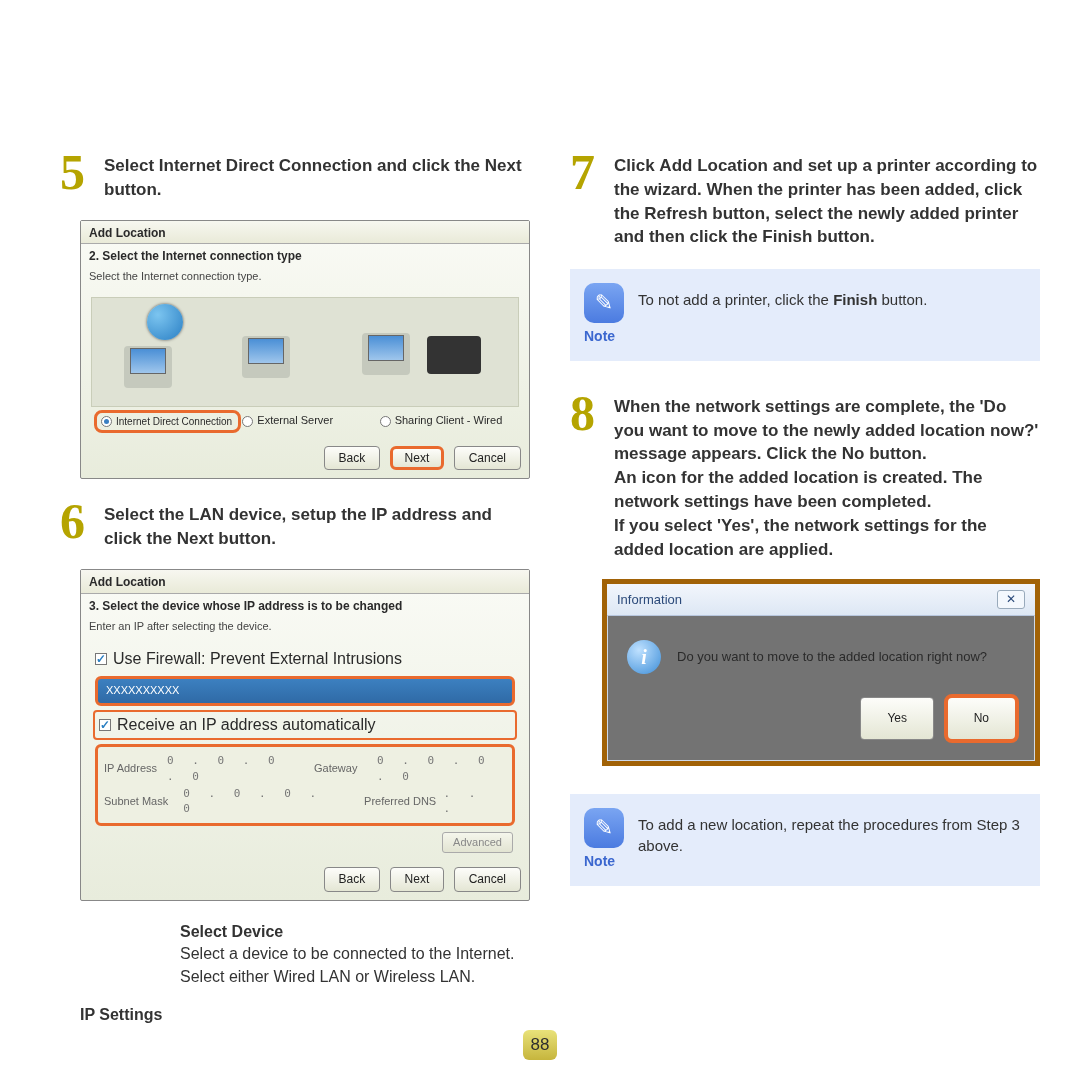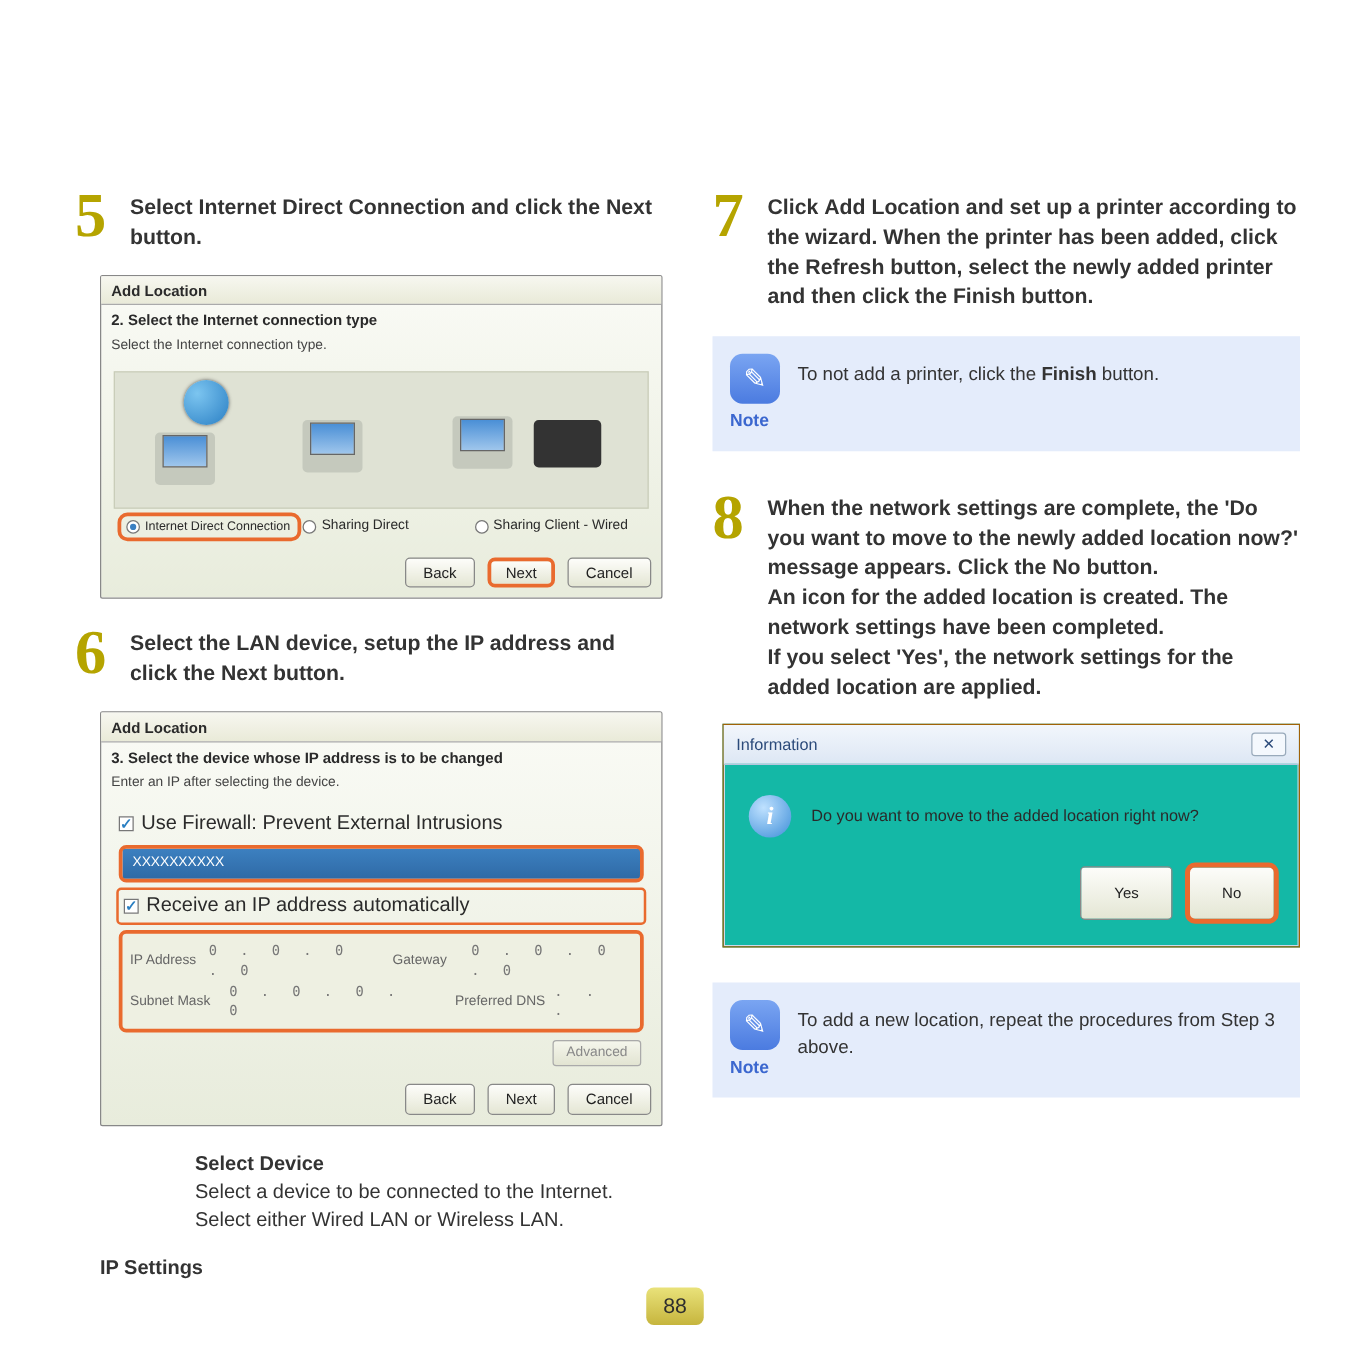--- a/index.html
+++ b/index.html
@@ -101,22 +101,22 @@
   .note .ic{
     width:40px;height:40px;border-radius:10px;
     background:linear-gradient(#7aa5f2,#4b7be0); color:#fff;
     display:flex;align-items:center;justify-content:center;font-size:22px;
   }
   .note .lbl{color:#3b67cf;font-weight:bold;margin-top:4px;font-size:14px}
   .note .txt{flex:1;padding-top:6px}
 
   
   .dialog{
-    margin-left:8px; border:1px solid #a16207;
-    background:#14b8a6; font-size:13px; color:#2a2a2a;
+    margin-left:32px; border:5px solid #a16207;
+    background:#737373; font-size:13px; color:#2a2a2a;
     box-shadow:0 0 0 1px #cfd9e8 inset;
   }
   .dlg-title{
     display:flex;justify-content:space-between;align-items:center;
     background:linear-gradient(#f2f6fc,#dde7f4);
     padding:6px 10px;border-bottom:1px solid #b7c6dd;color:#2b4a7a;
   }
   .dlg-x{border:1px solid #9ab;padding:0 8px;border-radius:3px;background:#f4f8fd;font-size:12px}
   .dlg-body{padding:24px 20px 20px 20px;display:flex;gap:16px;align-items:center}
   .info-ic{
@@ -124,21 +124,21 @@
     background:radial-gradient(circle at 35% 30%, #bfe1ff, #3d8ed8);
     color:#fff;display:flex;align-items:center;justify-content:center;font-weight:bold;font-style:italic;font-family:serif;font-size:20px;
   }
   .dlg-btns{text-align:right;padding:0 16px 18px}
   .dlg-btns .winbtn{padding:12px 26px}
   .dlg-btns .winbtn.hot{border:4px solid #e96a2e;border-radius:8px}
 
   .pagenum{
     position:absolute; left:50%; bottom:20px; transform:translateX(-50%);
     background:linear-gradient(#e9e27a,#c6b53d); color:#2e2e2e;
-    width:46px;height:30px;border-radius:6px;
+    width:34px;height:30px;border-radius:6px;
     display:flex;align-items:center;justify-content:center;font-size:17px;
   }
 </style>
 </head>
 <body>
 
 <div class="page">
 
   <div class="col">
 
@@ -161,21 +161,21 @@
           <div class="node mon n3"></div>
           <div class="node n4"></div>
         </div>
         <div class="netopts">
           <div class="netopt hot">
             <span class="radio on"></span>
             <span style="font-size:10px;line-height:1.1">Internet Direct Connection</span>
           </div>
           <div class="netopt">
             <span class="radio"></span>
-            <span>Sharing Direct</span>
+            <span>External Server</span>
           </div>
           <div class="netopt">
             <span class="radio"></span>
             <span>Sharing Client - Wired</span>
           </div>
         </div>
       </div>
       <div class="btnrow">
         <span class="winbtn">Back</span>
         <span class="winbtn hot">Next</span>
@@ -222,21 +222,21 @@
         <div style="clear:both"></div>
       </div>
       <div class="btnrow">
         <span class="winbtn">Back</span>
         <span class="winbtn">Next</span>
         <span class="winbtn">Cancel</span>
       </div>
     </div>
 
     <div class="callouts">
-      <p style="margin-left:76px">
+      <p style="margin-left:100px">
         <span class="callout-title">Select Device</span><br>
         <span>Select a device to be connected to the Internet. Select either Wired LAN or Wireless LAN.</span>
       </p>
       <p>
         <span class="callout-title">IP Settings</span><br>
       </p>
 
     </div>
   </div>
 

